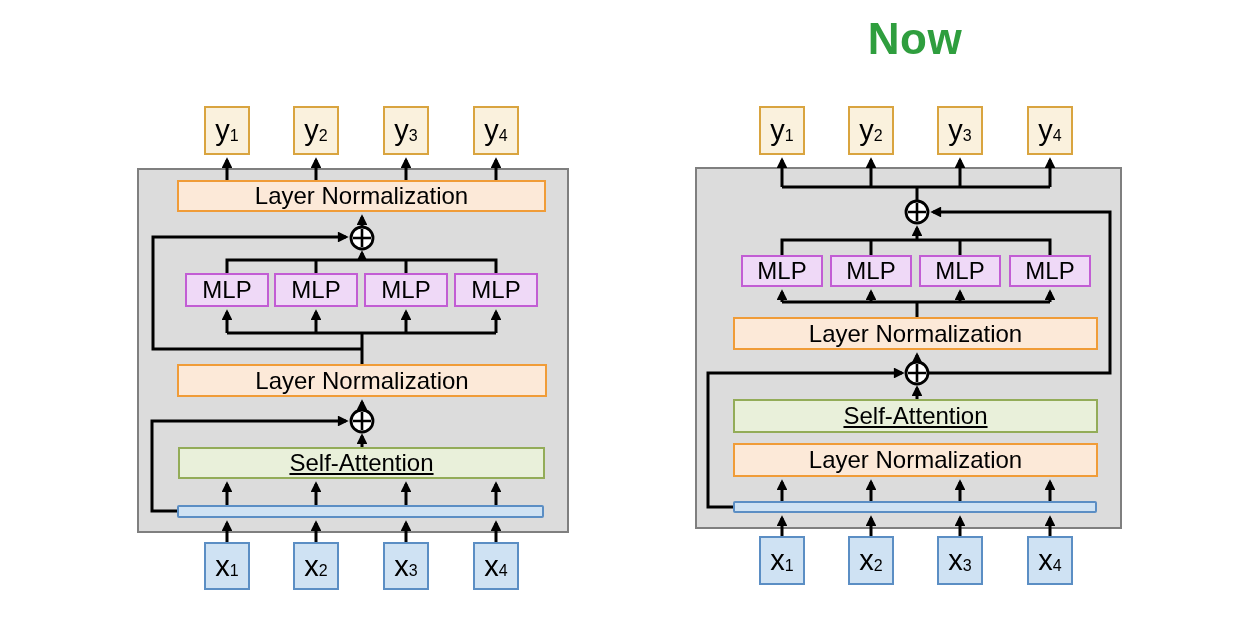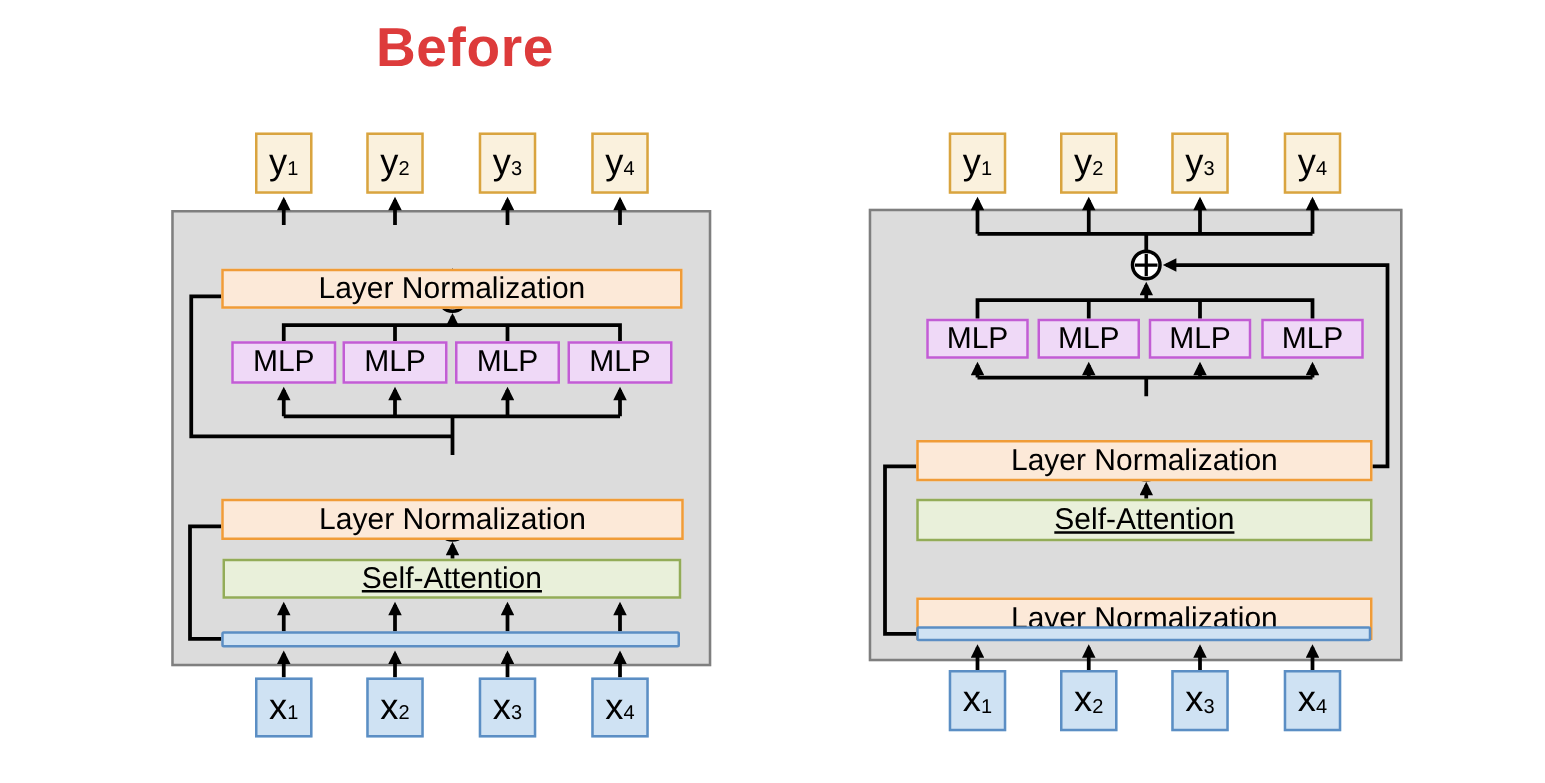--- a/index.html
+++ b/index.html
@@ -34,41 +34,41 @@
   .box{
     position:absolute;
     box-sizing:border-box;
     display:flex;
     align-items:center;
     justify-content:center;
     color:#000;
     white-space:nowrap;
   }
   .box.wide{font-size:24px;}
-  .box.ln{background:var(--layernorm-fill);border:2px solid var(--layernorm-border);margin-top:35px;}
+  .box.ln{background:var(--layernorm-fill);border:2px solid var(--layernorm-border);}
   .box.sa{background:var(--attention-fill);border:2px solid var(--attention-border);text-decoration:underline;}
   .box.mlp{background:var(--mlp-fill);border:2px solid var(--mlp-border);font-size:24px;}
   .box.io{font-size:29px;}
   .box.out{background:var(--output-fill);border:2px solid var(--output-border);}
   .box.inp{background:var(--input-fill);border:2px solid var(--input-border);}
   .box.io sub{font-size:16px;line-height:1;margin-top:10px;}
   .bar{
     position:absolute;
     box-sizing:border-box;
     background:var(--input-fill);
     border:2px solid var(--input-border);
     border-radius:2px;
   }
 </style>
 </head>
 <body>
 
 <div class="stage">
 
-  <div class="title before">Before</div>
+  <div class="title now">Now</div>
 
   <div class="panel" style="left:137px;top:168px;width:432px;height:365px;"></div>
   <div class="panel" style="left:695px;top:167px;width:427px;height:362px;"></div>
 
   <svg class="wires" width="1236" height="626">
     <defs>
       <marker id="arr" viewBox="0 0 10 10" refX="7.5" refY="5" markerWidth="4" markerHeight="3.6" orient="auto-start-reverse">
         <path d="M0,0 L10,5 L0,10 z" fill="#000000"></path>
       </marker>
     </defs>

